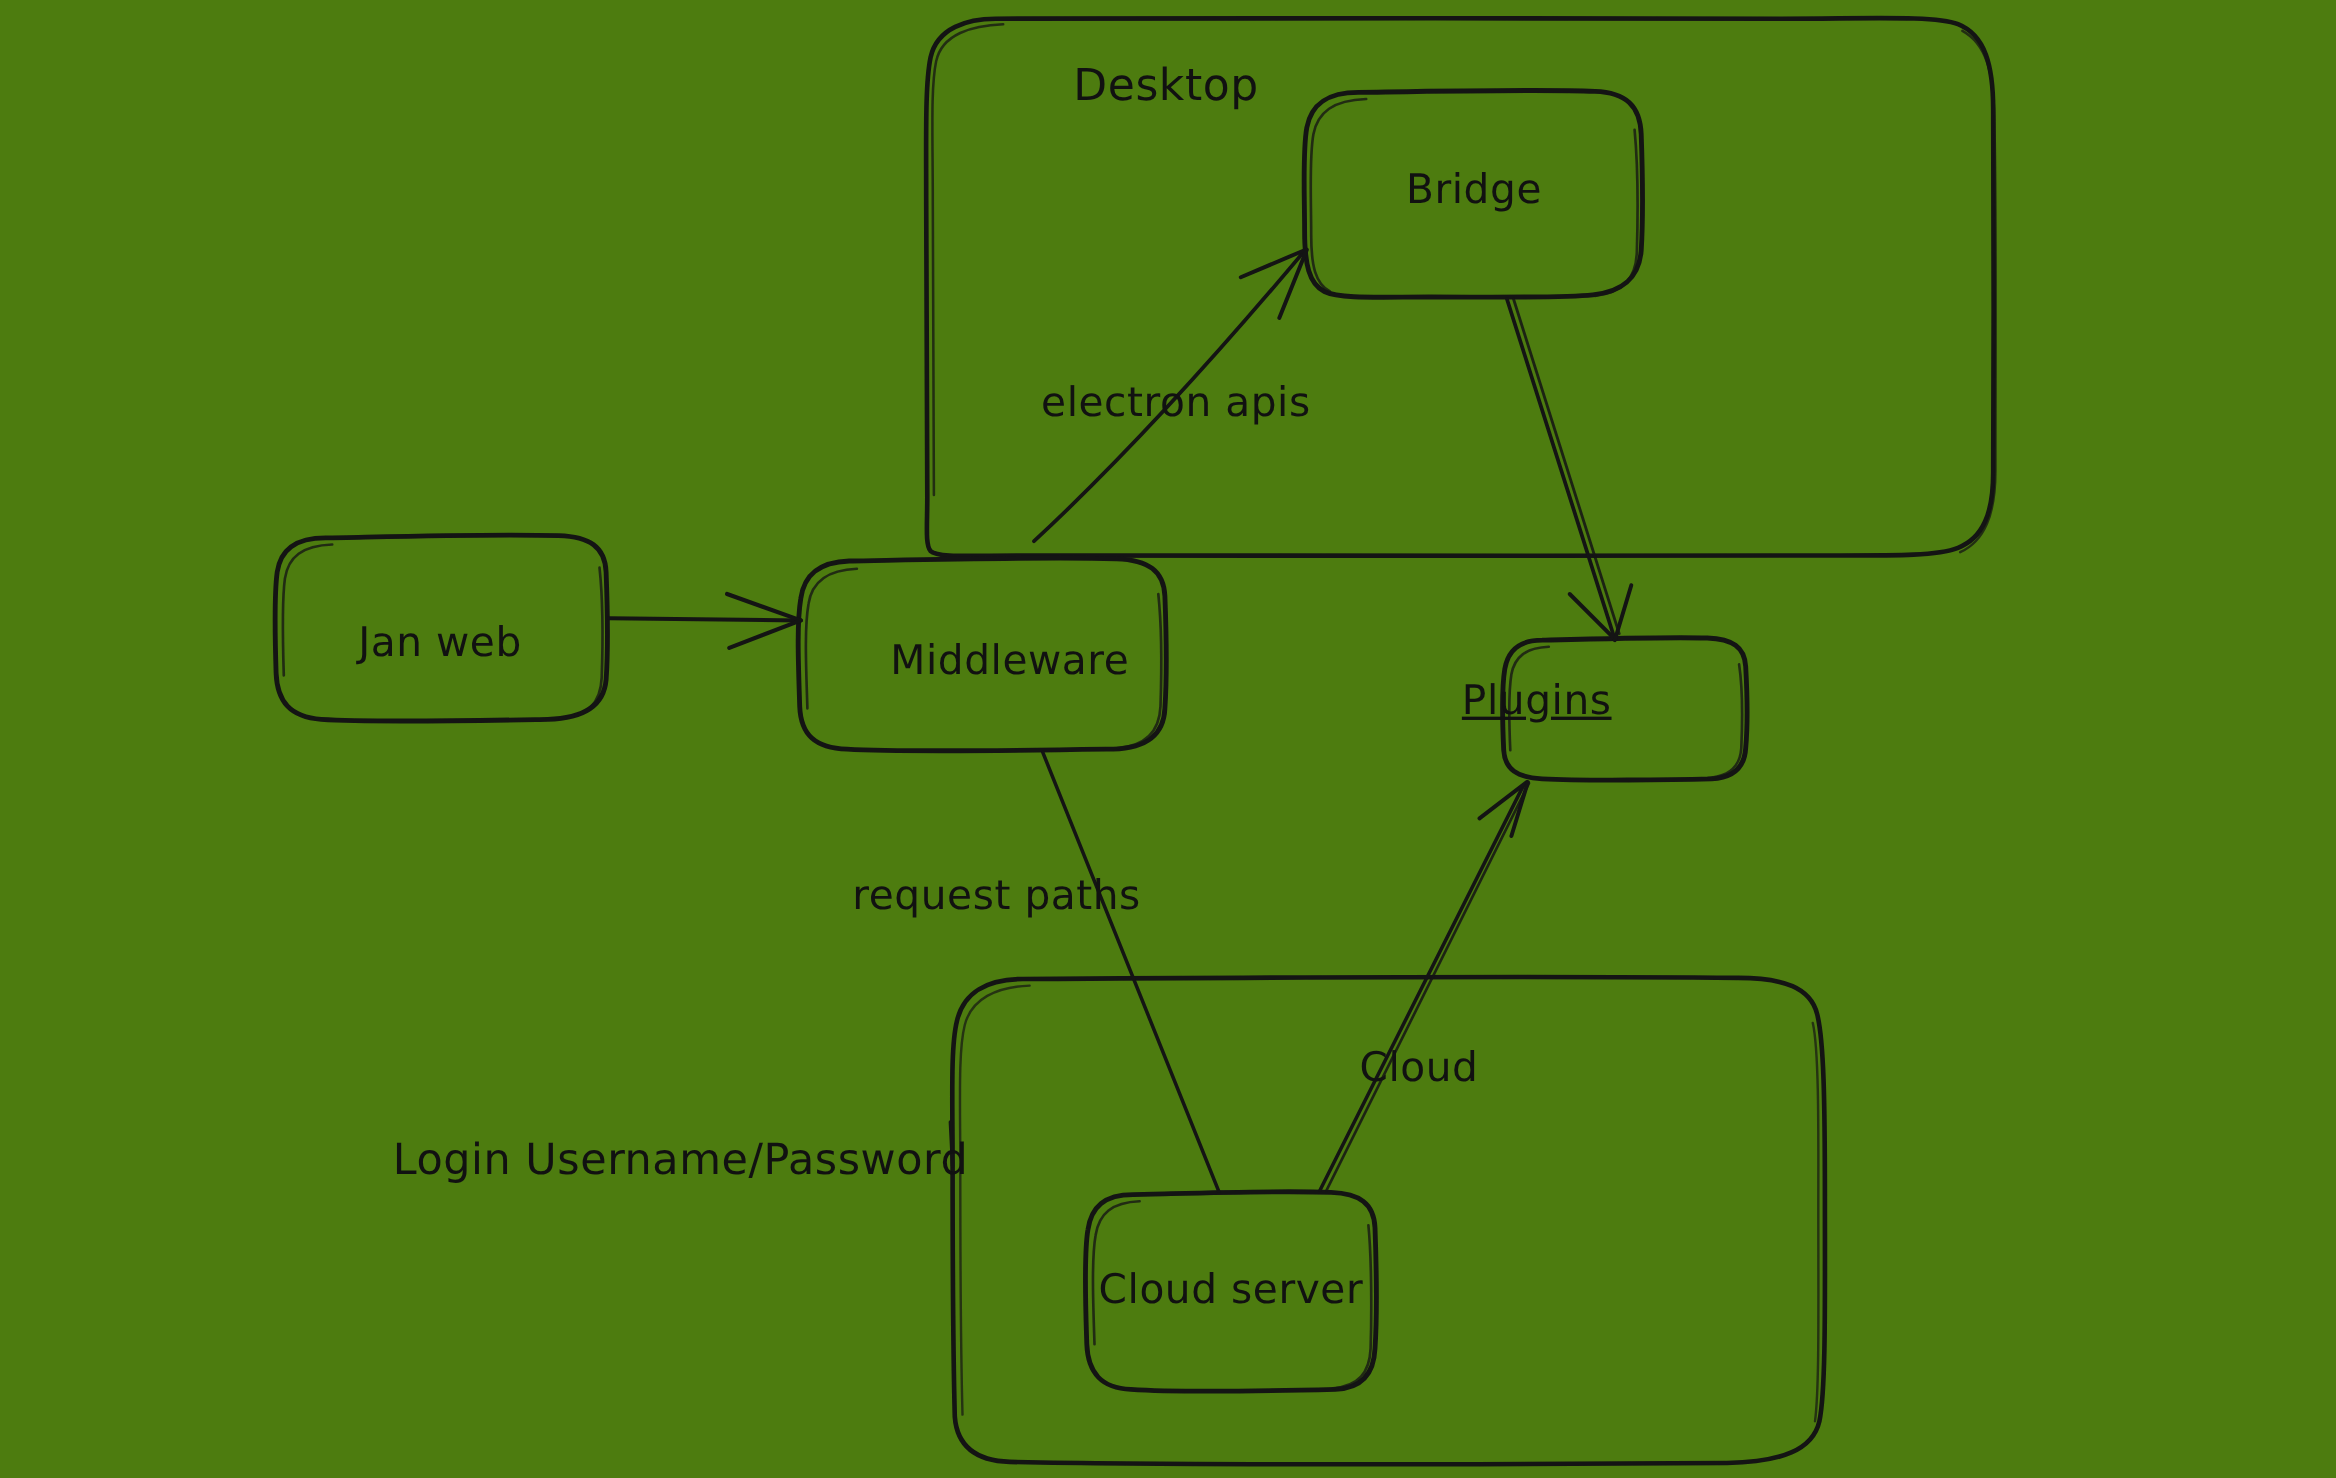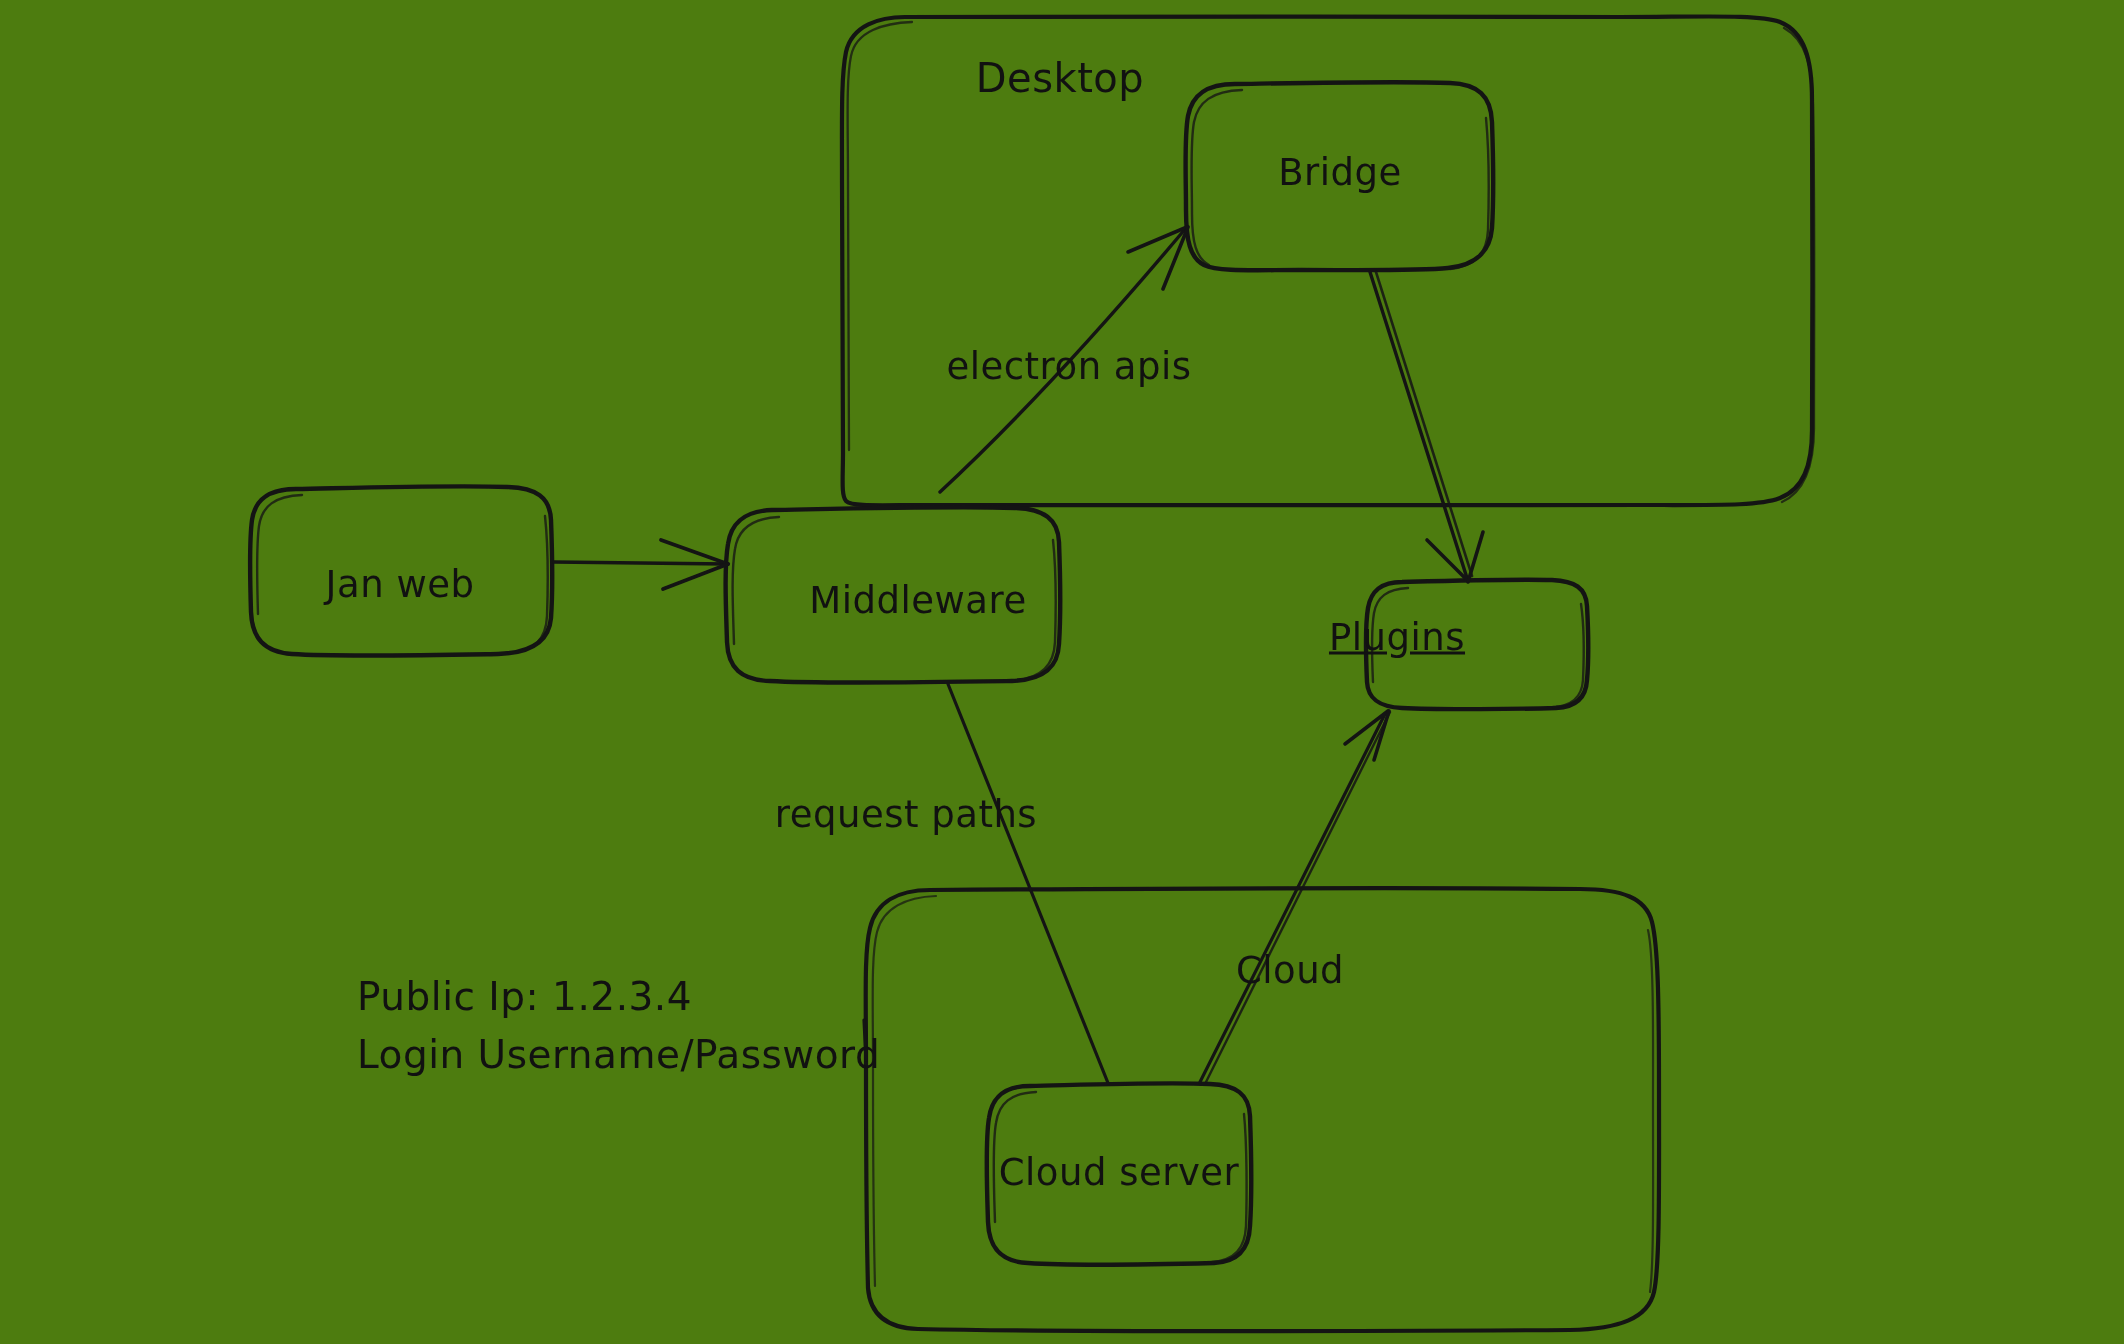--- a/index.html
+++ b/index.html
@@ -266,17 +266,16 @@
   <div class="node-label centered" style="left:1397px; top:637px;text-decoration:underline;">Plugins</div>
 
   <div class="node-label centered" style="left:1119px; top:1172px;">Cloud server</div>
 
   <div class="edge-label centered" style="left:1069px; top:366px;">electron apis</div>
 
   <div class="edge-label centered" style="left:906px; top:814px;">request paths</div>
 
   <div class="edge-label centered" style="left:1290px; top:970px;">Cloud</div>
 
-  <div class="note-line" style="left:357px; top:974px;">Public Ip: 1.2.3.4</div>
 
   <div class="note-line" style="left:357px; top:1032px;">Login Username/Password</div>
 
 </div>
 
 </body></html>

